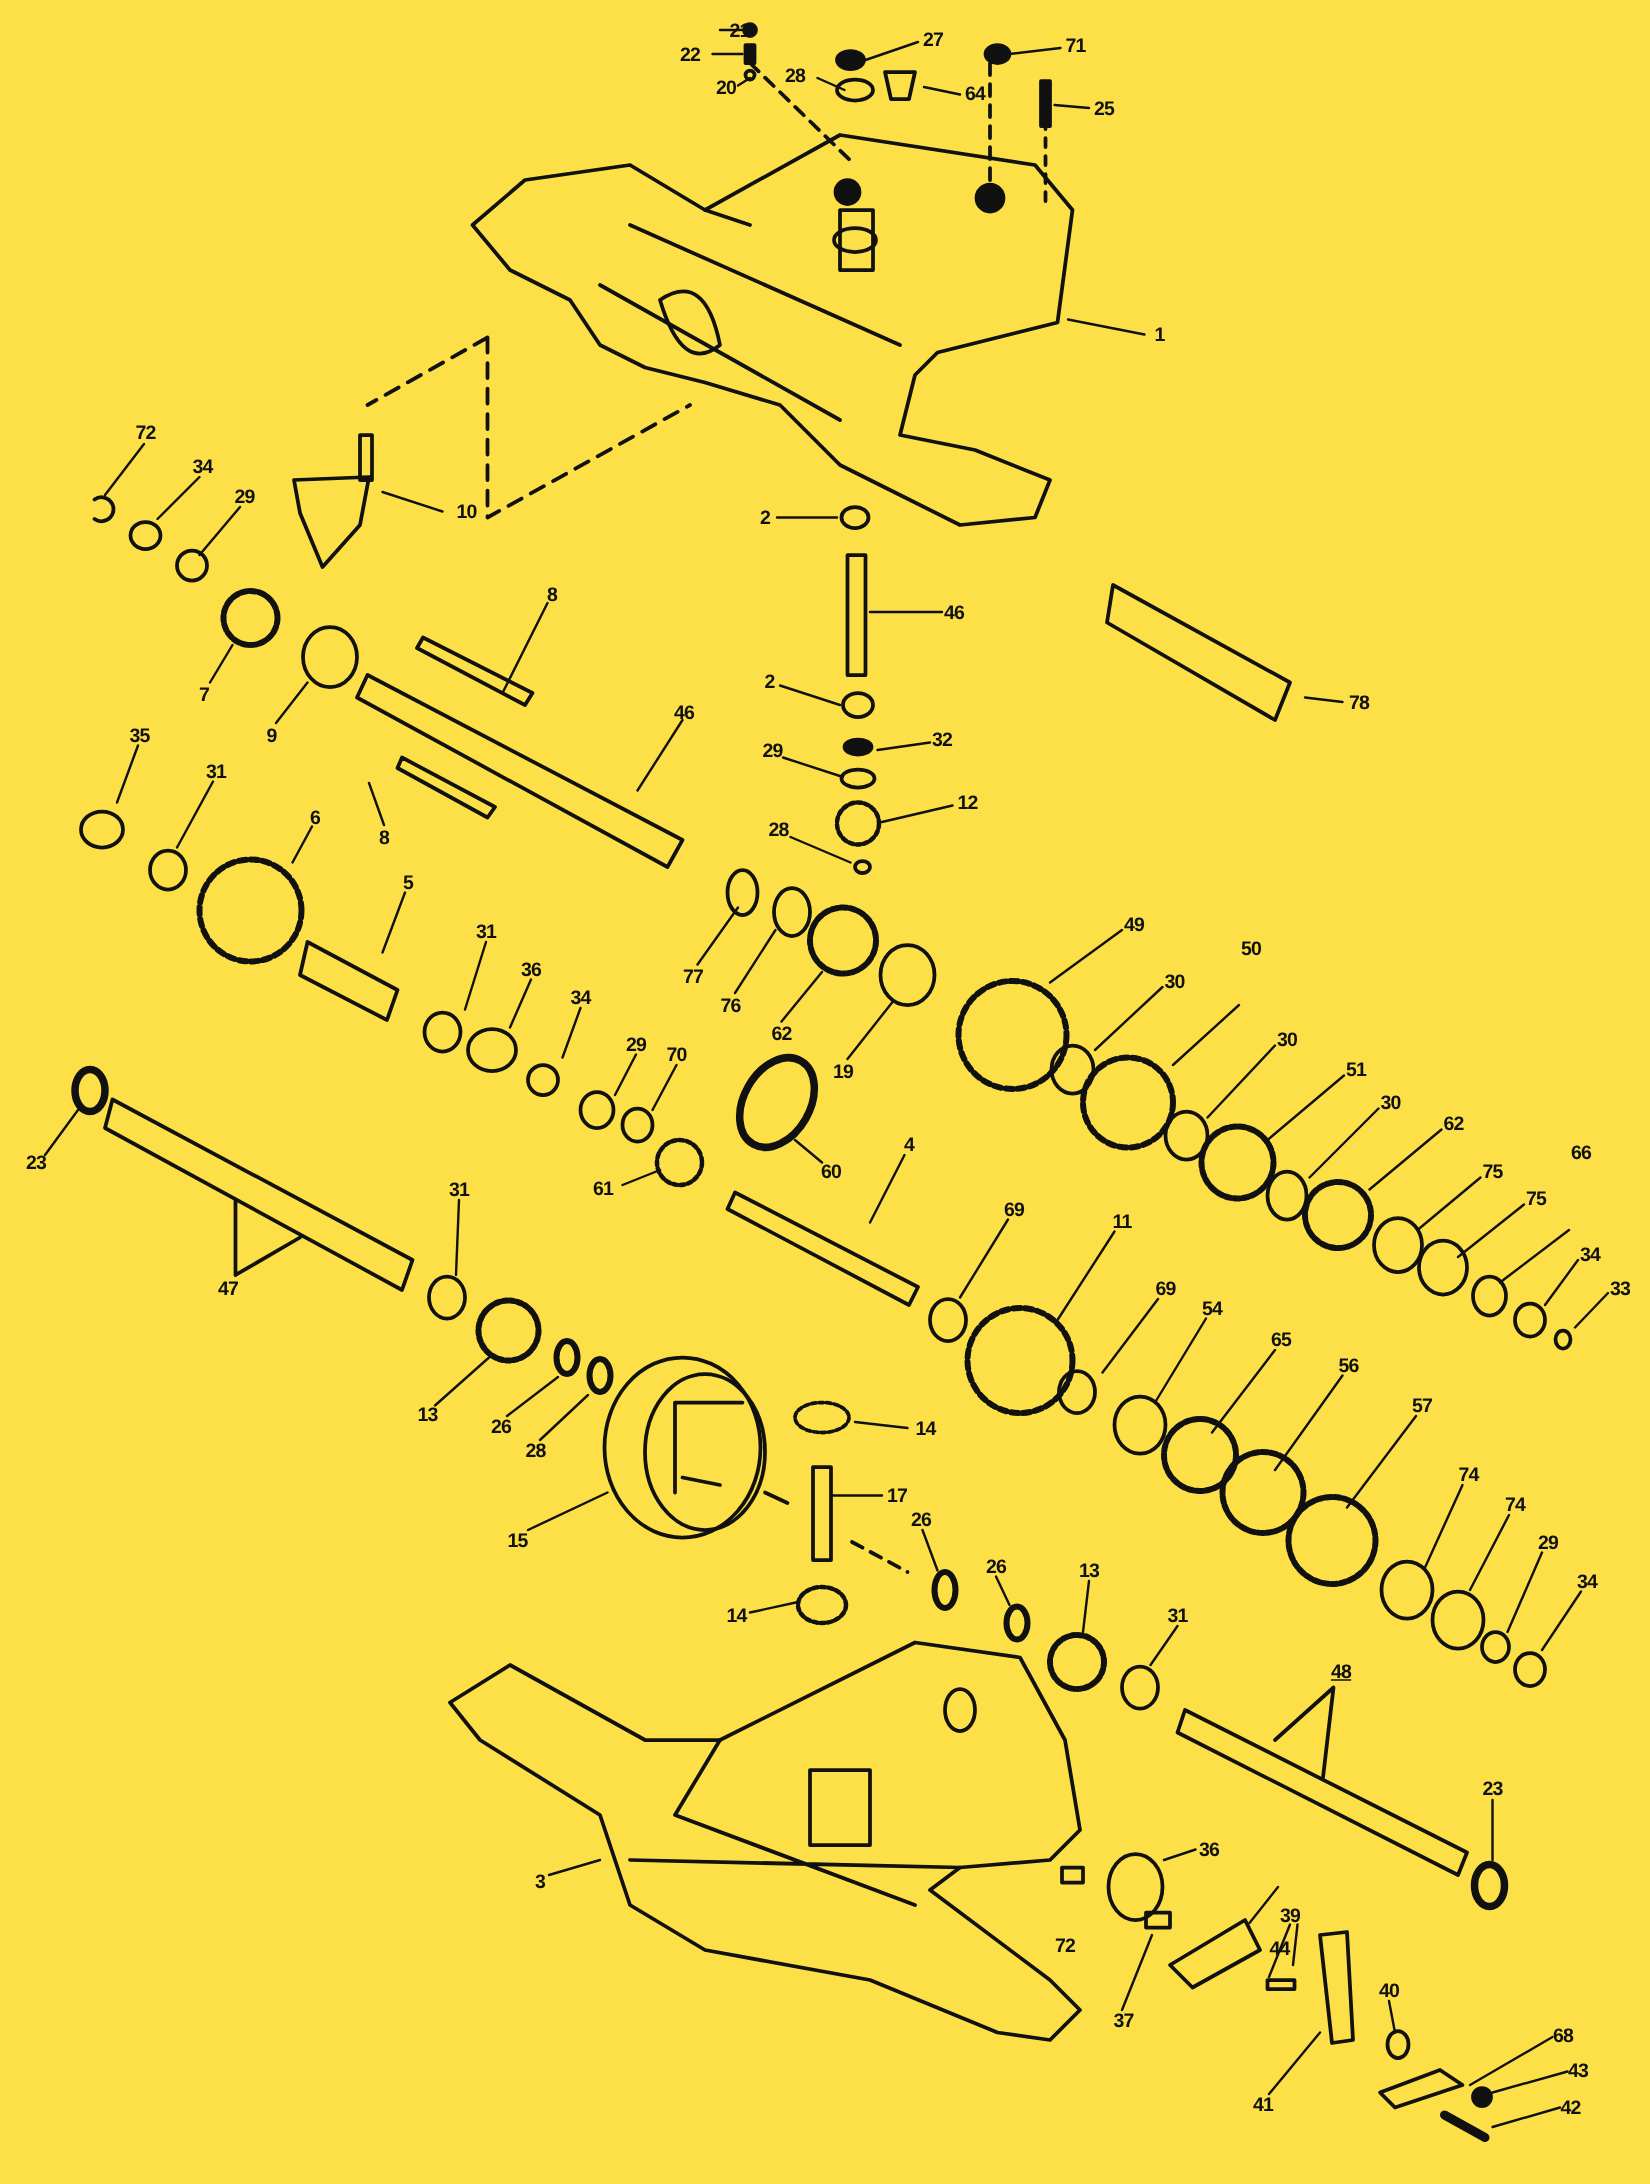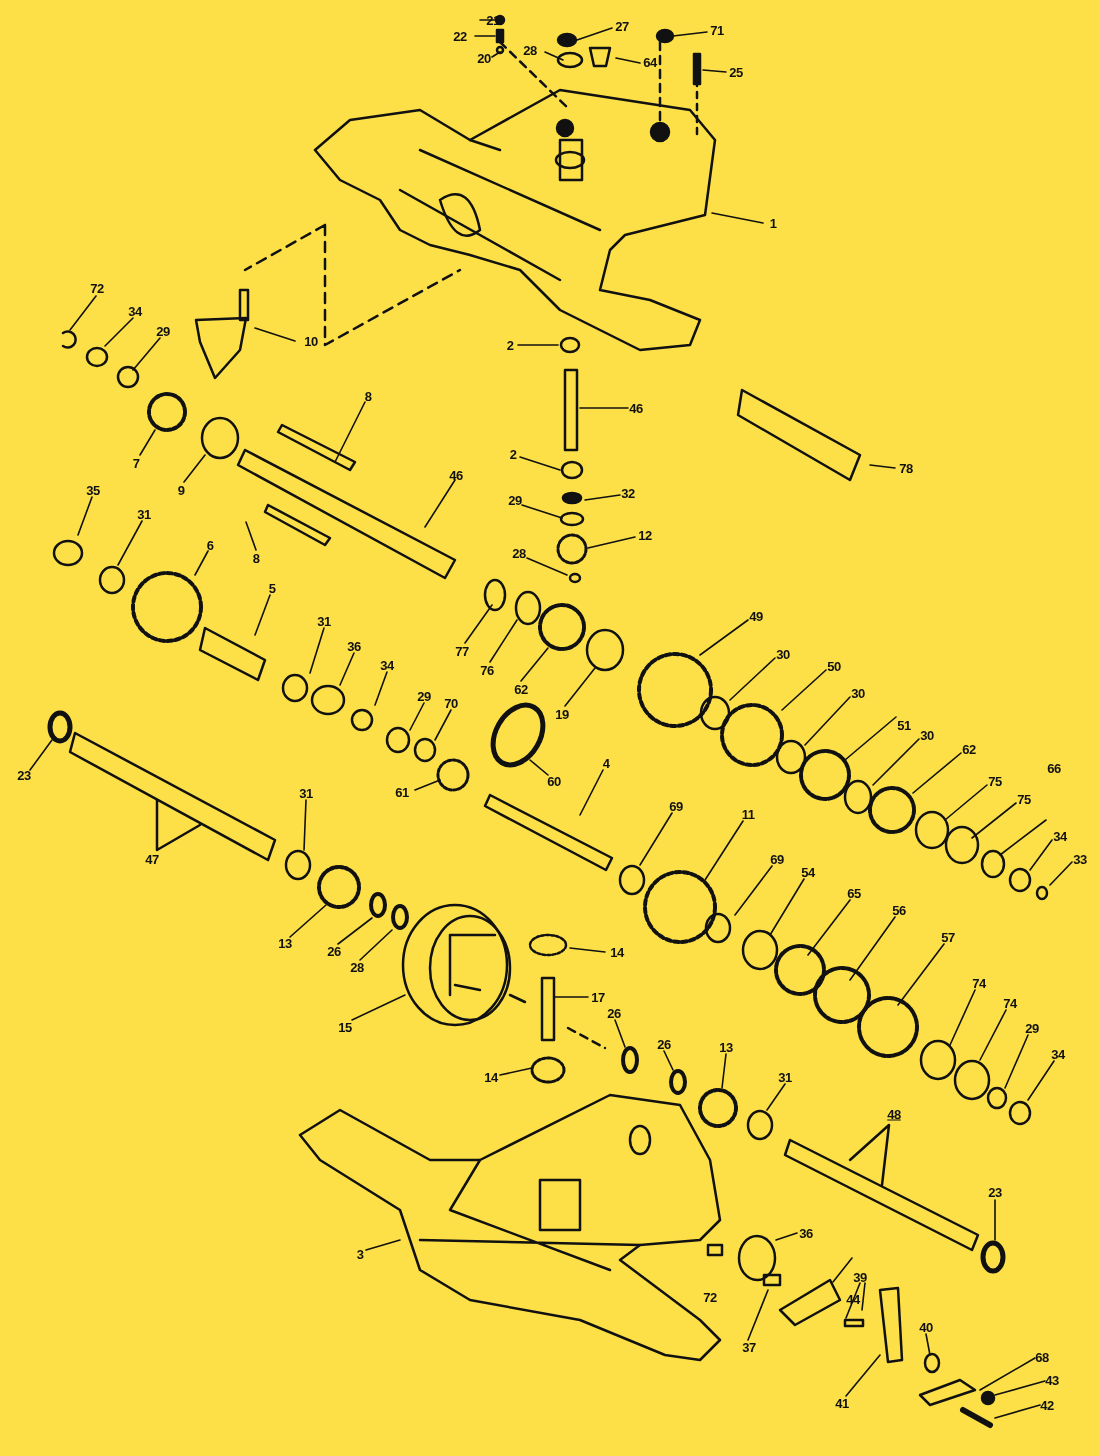--- a/index.html
+++ b/index.html
@@ -220,23 +220,23 @@
       <span class="lbl" style="left: 424px; top: 696px;">29</span>
       <span class="lbl" style="left: 451px; top: 703px;">70</span>
       <span class="lbl" style="left: 462px; top: 651px;">77</span>
       <span class="lbl" style="left: 487px; top: 670px;">76</span>
       <span class="lbl" style="left: 521px; top: 689px;">62</span>
       <span class="lbl" style="left: 562px; top: 714px;">19</span>
       <span class="lbl" style="left: 554px; top: 781px;">60</span>
       <span class="lbl" style="left: 402px; top: 792px;">61</span>
       <span class="lbl" style="left: 756px; top: 616px;">49</span>
       <span class="lbl" style="left: 783px; top: 654px;">30</span>
-      <span class="lbl" style="left: 834px; top: 666px; text-align: right;">50</span>
+      <span class="lbl" style="left: 834px; top: 632px; text-align: right;">50</span>
       <span class="lbl" style="left: 858px; top: 693px;">30</span>
-      <span class="lbl" style="left: 904px; top: 713px; margin-top: 12px;">51</span>
+      <span class="lbl" style="left: 904px; top: 713px;">51</span>
       <span class="lbl" style="left: 927px; top: 735px;">30</span>
       <span class="lbl" style="left: 969px; top: 749px;">62</span>
       <span class="lbl" style="left: 995px; top: 781px;">75</span>
       <span class="lbl" style="left: 1024px; top: 799px;">75</span>
       <span class="lbl" style="left: 1054px; top: 768px;">66</span>
       <span class="lbl" style="left: 1060px; top: 836px;">34</span>
       <span class="lbl" style="left: 1080px; top: 859px;">33</span>
       <span class="lbl" style="left: 606px; top: 763px;">4</span>
       <span class="lbl" style="left: 676px; top: 806px;">69</span>
       <span class="lbl" style="left: 748px; top: 814px;">11</span>

